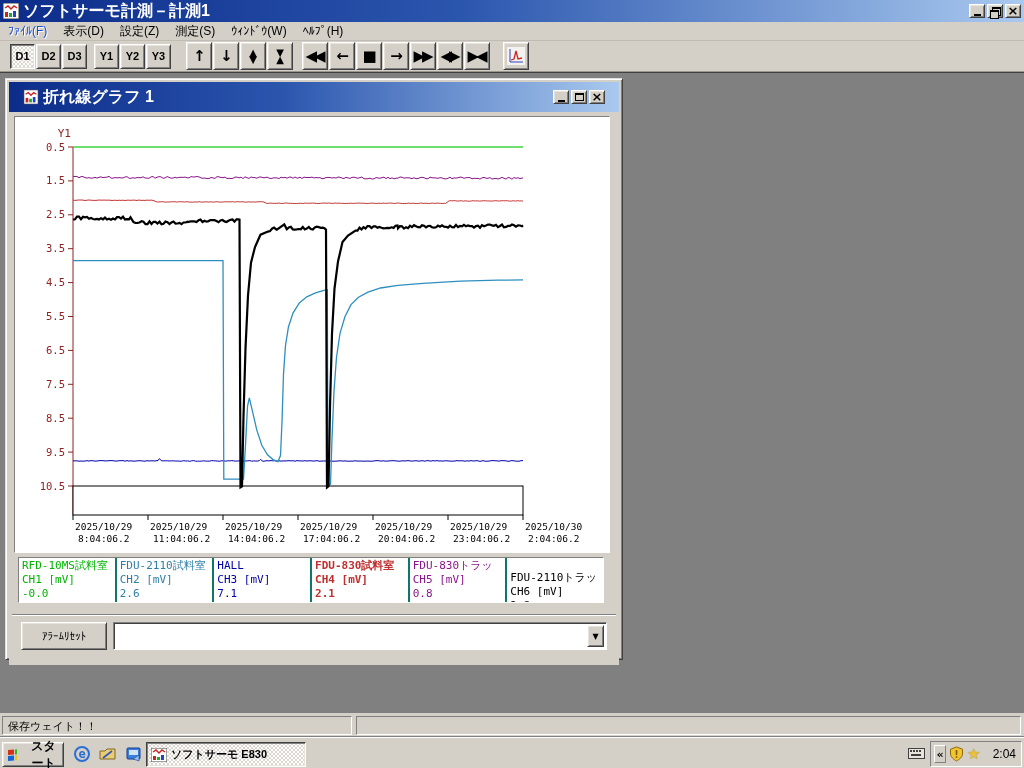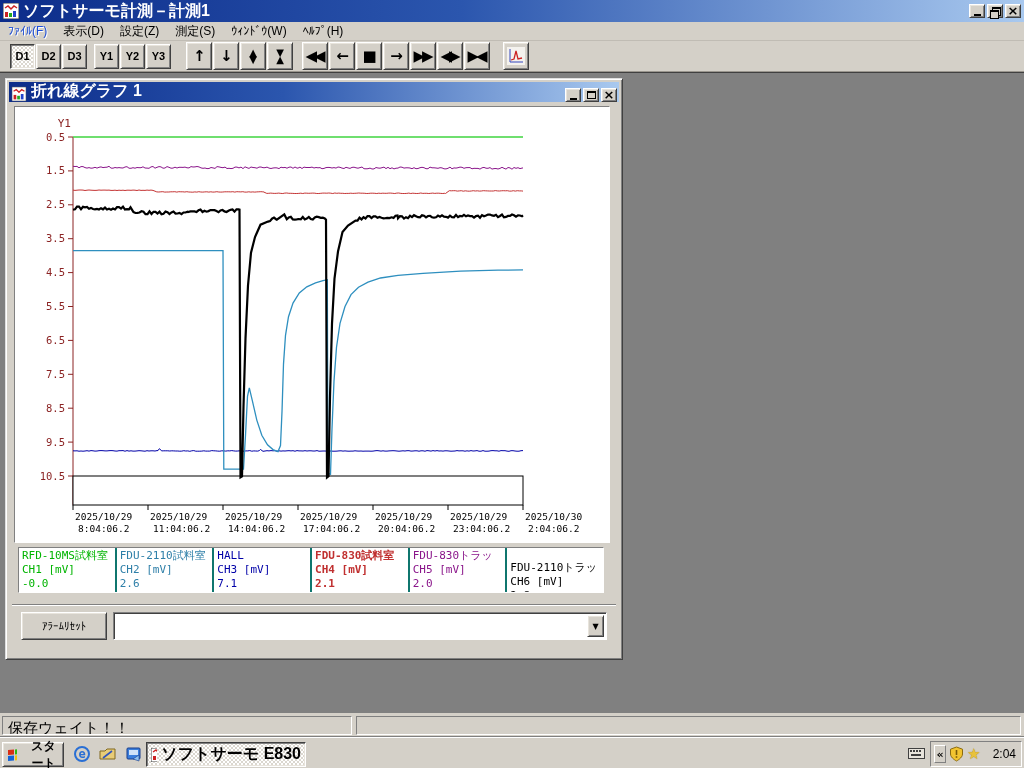--- a/index.html
+++ b/index.html
@@ -40,49 +40,49 @@
   .nav-btn.stack { flex-direction:column; font-size:10px; line-height:7px; letter-spacing:0; padding-right:0; }
   .gap6 { width:6px; } .gap14 { width:14px; } .gap8 { width:8px; } .gap12 { width:12px; }
 
   
   #mdi { position:absolute; left:0; top:72px; width:1024px; height:641px; background:#808080; border-top:1px solid #404040; }
 
   
   #graph-window { position:absolute; left:5px; top:5px; width:618px; height:582px;
       border:1px solid; border-color:#dfdfdf #404040 #404040 #dfdfdf; box-shadow:inset 1px 1px 0 #ffffff, inset -1px -1px 0 #808080;
       background:#d4d0c8; padding:3px; }
-  #graph-titlebar { height:20px; background:linear-gradient(90deg,#0c2c8a 0%, #2b56ae 45%, #a9c9ef 100%);
-      display:flex; align-items:flex-end; padding:0 2px; }
+  #graph-titlebar { height:30px; background:linear-gradient(90deg,#0c2c8a 0%, #2b56ae 45%, #a9c9ef 100%);
+      display:flex; align-items:center; padding:0 14px; }
   #graph-client { position:relative; width:610px; height:553px; background:#d4d0c8; }
 
   #chart-panel { position:absolute; left:5px; top:4px; width:596px; height:437px; background:#fff;
       border:1px solid; border-color:#808080 #ffffff #ffffff #808080; }
 
   #legend { position:absolute; left:9px; top:445px; width:586px; height:46px; background:#fff;
       border:1px solid; border-color:#808080 #ffffff #ffffff #808080; display:flex;
       font-family:"DejaVu Sans Mono","Liberation Mono",monospace; font-size:11px; line-height:14px; }
   .leg-col { flex:1 1 0; padding:1px 3px; border-right:2px solid #0f766e; overflow:hidden; white-space:nowrap; }
   .leg-col:last-child { border-right:none; }
 
   #alarm-divider { position:absolute; left:3px; top:502px; width:604px; height:2px; border-top:1px solid #808080; border-bottom:1px solid #ffffff; }
   #alarm-reset { position:absolute; left:12px; top:510px; width:86px; height:28px; font-size:11px; font-family:"Liberation Sans",sans-serif; display:flex; align-items:center; justify-content:center; }
   #alarm-combo { position:absolute; left:104px; top:510px; width:494px; height:28px; background:#fff;
       border:1px solid; border-color:#808080 #ffffff #ffffff #808080; box-shadow:inset 1px 1px 0 #404040; display:flex; }
   #alarm-combo-text { flex:1; padding:5px 4px; font-size:12px; }
   #alarm-combo-arrow { width:17px; margin:2px 2px 2px 0; display:flex; align-items:center; justify-content:center; font-size:8px; font-family:"DejaVu Sans",sans-serif; }
 
   
   #statusbar { position:absolute; left:0; top:713px; width:1024px; height:24px; background:#d4d0c8; }
-  .status-panel { position:absolute; top:3px; height:19px; border:1px solid; border-color:#808080 #ffffff #ffffff #808080; padding:2px 5px; font-size:15px; white-space:nowrap; overflow:hidden; }
+  .status-panel { position:absolute; top:3px; height:19px; border:1px solid; border-color:#808080 #ffffff #ffffff #808080; padding:2px 5px; font-size:11px; white-space:nowrap; overflow:hidden; }
 
   
   #taskbar { position:absolute; left:0; top:737px; width:1024px; height:31px; background:#d4d0c8; border-top:1px solid #ffffff; box-shadow:0 -1px 0 #808080; }
   #start-button { position:absolute; left:2px; top:4px; width:62px; height:25px; display:flex; align-items:center; gap:11px; padding:0 4px; font-weight:bold; font-size:12px; }
   .ql-icon { position:absolute; top:6px; width:20px; height:20px; display:flex; align-items:center; justify-content:center; }
-  #task-button { position:absolute; left:146px; top:4px; width:160px; height:25px; display:flex; align-items:center; gap:4px; padding:0 4px; font-weight:bold; font-size:16px; white-space:nowrap; overflow:hidden; }
+  #task-button { position:absolute; left:146px; top:4px; width:160px; height:25px; display:flex; align-items:center; gap:4px; padding:0 4px; font-weight:bold; font-size:11px; white-space:nowrap; overflow:hidden; }
   #kbd-icon { position:absolute; left:908px; top:8px; }
   #tray { position:absolute; left:930px; top:3px; width:92px; height:26px; border:1px solid; border-color:#808080 #ffffff #ffffff #808080; display:flex; align-items:center; padding:0 3px; gap:3px; }
   #tray-chevron { width:12px; height:18px; display:flex; align-items:center; justify-content:center; font-size:11px; font-weight:bold; font-family:"DejaVu Sans",sans-serif; border:1px solid; border-color:#ffffff #808080 #808080 #ffffff; }
   #tray-clock { margin-left:auto; font-size:12px; padding-right:2px; }
   .star-glyph { color:#e8c23c; font-size:15px; text-shadow:0 0 1px #8a6a10; font-family:"DejaVu Sans",sans-serif; }
 
   svg text { font-family:"DejaVu Sans Mono","Liberation Mono",monospace; }
 </style>
 </head>
 <body>
@@ -271,21 +271,21 @@
                 <div>7.1</div>
               </div>
               <div class="leg-col" style="color: rgb(192, 48, 48); font-weight: bold;">
                 <div>FDU-830試料室</div>
                 <div>CH4 [mV]</div>
                 <div>2.1</div>
               </div>
               <div class="leg-col" style="color: rgb(138, 21, 138);">
                 <div>FDU-830トラッ</div>
                 <div>CH5 [mV]</div>
-                <div>2.0</div>
+                <div>0.8</div>
               </div>
               <div class="leg-col" style="color: rgb(0, 0, 0); margin-top: 12px;">
                 <div>FDU-2110トラッ</div>
                 <div>CH6 [mV]</div>
                 <div>2.8</div>
               </div>
             </div>
 
           <div id="alarm-divider"></div>
           <button id="alarm-reset" class="btn3d">ｱﾗｰﾑﾘｾｯﾄ</button>

